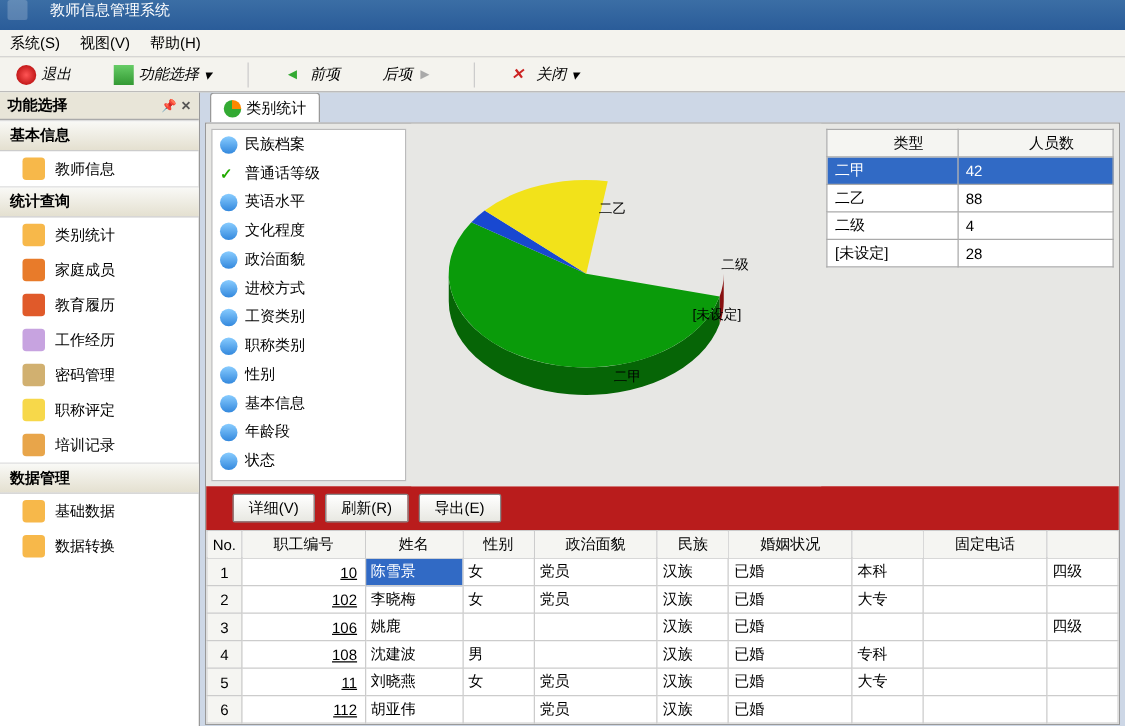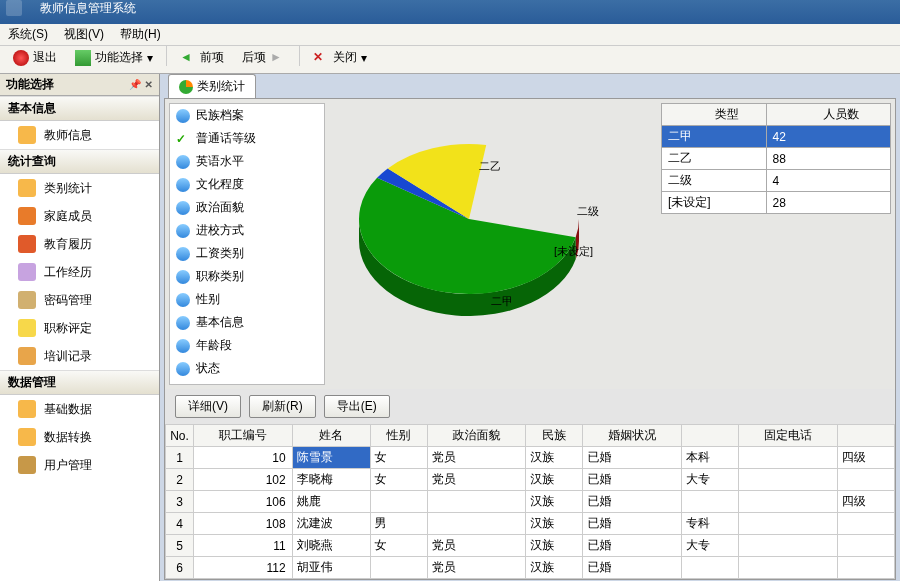--- a/index.html
+++ b/index.html
@@ -3,21 +3,21 @@
 <meta charset="utf-8">
 <style>
 * { margin: 0; padding: 0; box-sizing: border-box; font-family: "Microsoft YaHei", SimSun, sans-serif; font-size: 12px; }
 body { background: #ece9d8; width: 900px; height: 581px; overflow: hidden; }
 
 .titlebar { background: linear-gradient(#3b6ea5, #2a5c99); color: #fff; height: 24px; display: flex; align-items: flex-start; padding: 0 6px; gap: 18px; }
 .titlebar .icon { width: 16px; height: 16px; background: #fff3; border-radius: 2px; }
 
 .menubar { background: #f4f3ee; height: 22px; display: flex; align-items: center; padding: 0 8px; gap: 16px; border-bottom: 1px solid #ccc; }
 
-.toolbar { background: #f4f3ee; height: 28px; display: flex; align-items: flex-start; padding: 0 6px; gap: 4px; border-bottom: 1px solid #aaa; }
+.toolbar { background: #f4f3ee; height: 28px; display: flex; align-items: center; padding: 0 6px; gap: 20px; border-bottom: 1px solid #aaa; font-style: italic; }
 .tool-btn { display: flex; align-items: center; gap: 4px; padding: 2px 6px; border: 1px solid transparent; border-radius: 2px; }
 .tool-sep { width: 1px; height: 20px; background: #ccc; margin: 0 2px; }
 .ticon { width: 16px; height: 16px; display: inline-block; }
 
 .main { display: flex; height: calc(100% - 74px); }
 
 .sidebar { width: 160px; background: #fff; border-right: 1px solid #999; display: flex; flex-direction: column; }
 .side-head { background: #e8e5d8; border-bottom: 1px solid #aaa; padding: 2px 6px; font-weight: bold; display: flex; justify-content: space-between; align-items: center; }
 .side-head .ctrl { font-size: 10px; color: #555; cursor: pointer; }
 .cat-head { background: linear-gradient(#f9f9f6, #e4e0d0); padding: 3px 8px; font-weight: bold; border-top: 1px solid #ddd; border-bottom: 1px solid #ccc; }
@@ -40,28 +40,28 @@
 .chart-area { flex: 1; position: relative; background: #e7e7e4; }
 .chart-labels { position: absolute; top: 0; left: 0; right: 0; bottom: 0; pointer-events: none; }
 .ch-lbl { position: absolute; font-size: 11px; }
 
 .stat-table { width: 230px; margin: 4px; }
 .stat-table table { width: 100%; border-collapse: collapse; background: #fff; }
 .stat-table th, .stat-table td { border: 1px solid #aaa; padding: 2px 6px; text-align: left; font-size: 12px; font-weight: normal; }
 .stat-table th { background: #f5f5f2; text-align: center; padding-left: 32px; }
 .stat-table tr.sel td { background: #316ac5; color: #fff; }
 
-.btn-row { padding: 6px 10px; background: #e5e5e5; display: flex; gap: 8px; }
+.btn-row { padding: 6px 21px; background: #b91c1c; display: flex; gap: 8px; }
 .btn { background: linear-gradient(#fff, #e8e8e2); border: 1px solid #888; padding: 2px 12px; border-radius: 2px; cursor: pointer; }
 
 .grid-wrap { flex: 1; overflow: auto; background: #fff; }
 .grid { width: 100%; border-collapse: collapse; }
 .grid th, .grid td { border: 1px solid #ccc; padding: 2px 4px; font-size: 12px; white-space: nowrap; font-weight: normal; }
 .grid th { background: #f5f5f2; position: sticky; top: 0; }
-.grid td.num { text-align: right; padding-right: 6px; }
+.grid td.num { text-align: right; padding-right: 6px; text-decoration: underline; }
 .grid td.sel { background: #316ac5; color: #fff; }
 .rowhead { background: #f5f5f2; text-align: center; width: 28px; }
 </style>
 </head>
 <body>
 
 <div class="titlebar">
   <span class="icon"></span>
   <span>教师信息管理系统</span>
 </div>
@@ -141,24 +141,20 @@
           <span>培训记录</span>
         </div>
         <div class="cat-head">数据管理</div>
         <div class="side-item">
           <span class="side-ic" style="background: rgb(247, 184, 74);"></span>
           <span>基础数据</span>
         </div>
         <div class="side-item">
           <span class="side-ic" style="background: rgb(247, 184, 74);"></span>
           <span>数据转换</span>
-        </div>
-        <div class="side-item">
-          <span class="side-ic" style="background: rgb(199, 152, 72);"></span>
-          <span>用户管理</span>
         </div>
       </div>
   </div>
 
   <div class="content">
     <div class="tabstrip">
       <div class="tab">
         <span class="ticon" style="background:conic-gradient(#f80 0 90deg,#3a3 90deg 360deg);border-radius:50%"></span>
         <span>类别统计</span>
       </div>

